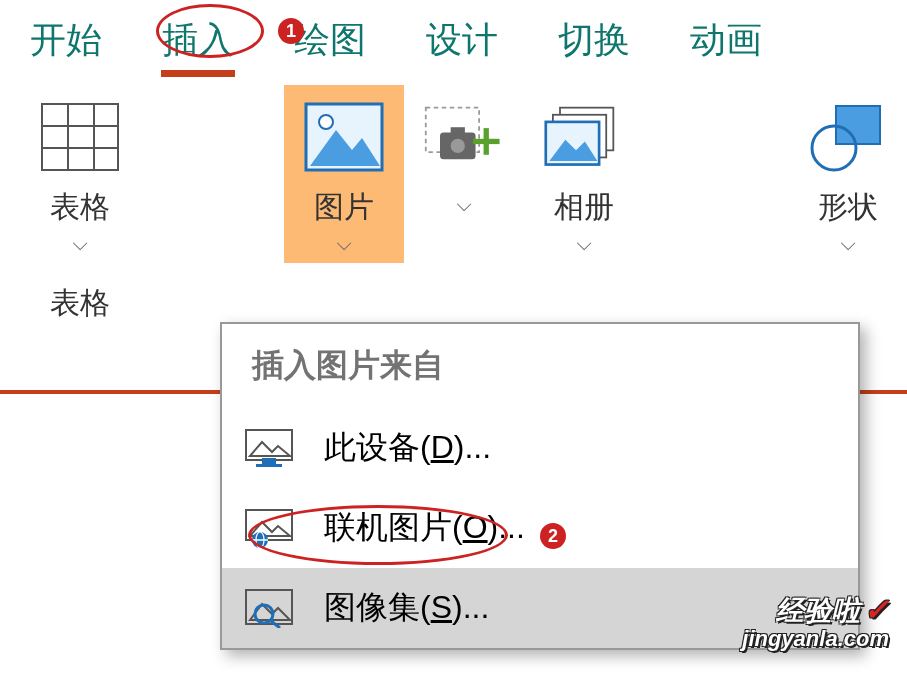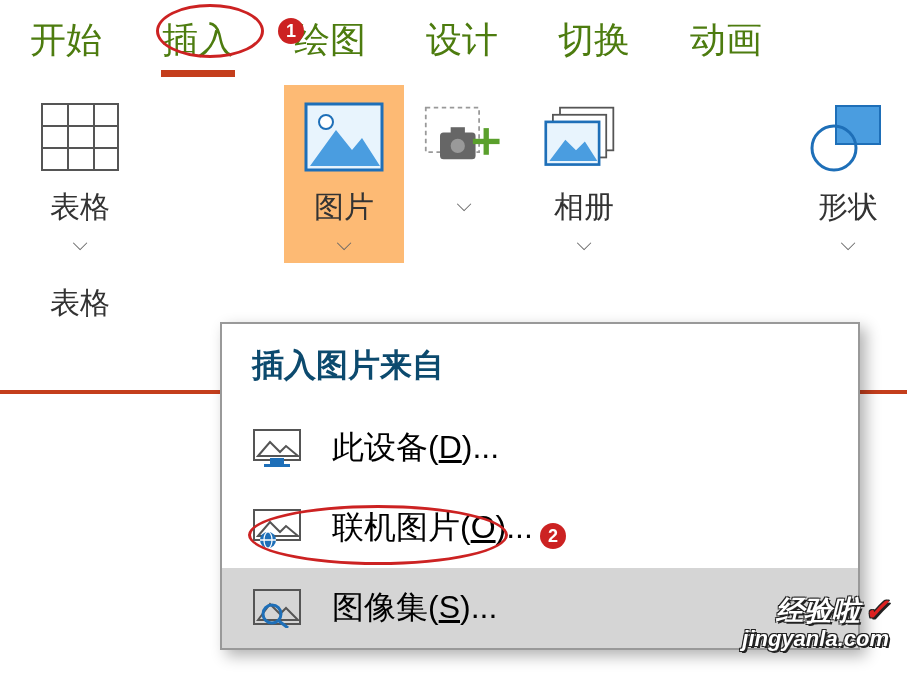--- a/index.html
+++ b/index.html
@@ -18,21 +18,21 @@
     .tabs {
       display: flex;
       align-items: center;
       padding: 10px 0 0 0;
       height: 70px;
       position: relative;
     }
     .tab {
       font-size: 36px;
       padding: 8px 30px;
-      color: #4d7c0f;
+      color: #0f766e;
       cursor: pointer;
       position: relative;
     }
     .tab-active {
       font-weight: normal;
     }
     .tab-underline {
       position: absolute;
       bottom: -4px;
       left: 50%;
@@ -115,26 +115,26 @@
       width: 640px;
       background: #fff;
       border: 2px solid #999;
       box-shadow: 6px 6px 14px rgba(0,0,0,0.3);
       z-index: 100;
     }
     .dropdown-header {
       font-size: 32px;
       font-weight: bold;
       padding: 20px 30px 20px 30px;
-      color: #0c4a6e;
+      color: #737373;
     }
     .dropdown-item {
       display: flex;
       align-items: center;
-      padding: 18px 30px;
+      padding: 18px 22px;
       font-size: 32px;
       cursor: pointer;
       position: relative;
     }
     .dropdown-item.highlighted {
       background: #d5d5d5;
     }
     .dropdown-item-icon {
       width: 50px;
       height: 40px;

